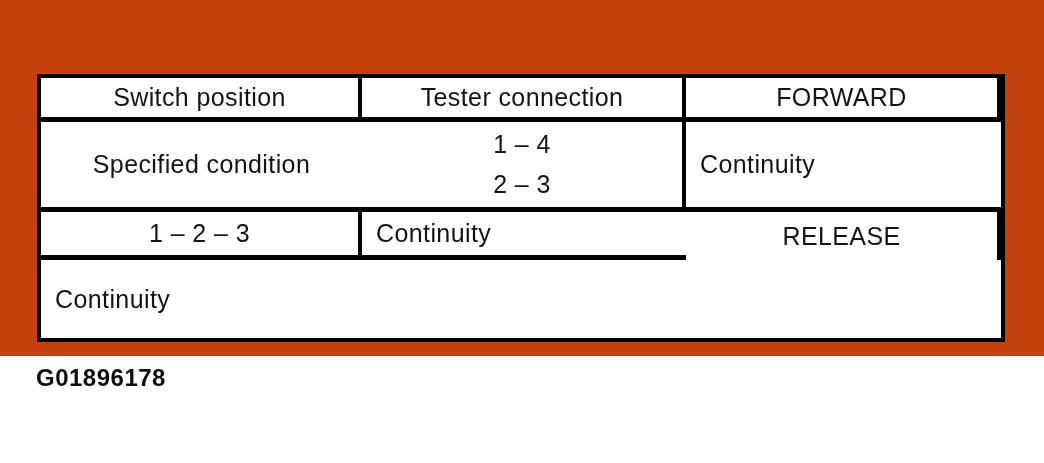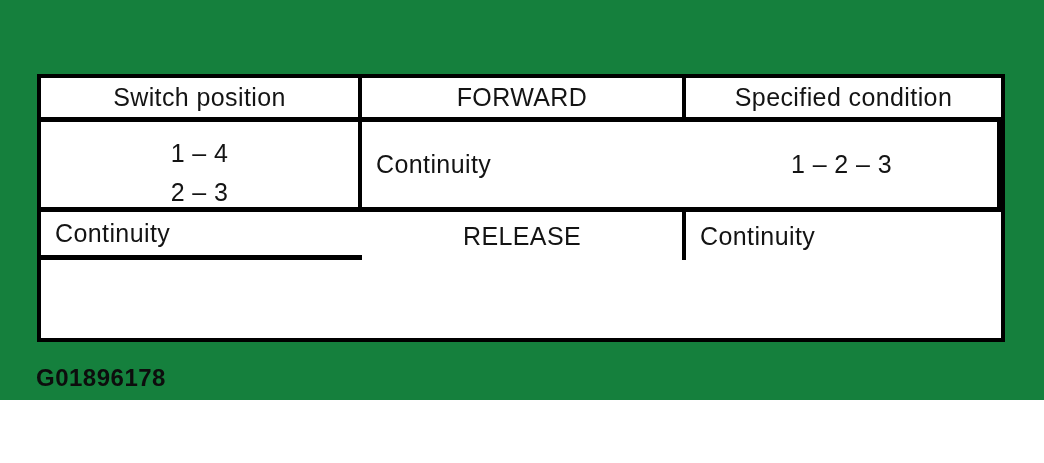--- a/index.html
+++ b/index.html
@@ -3,21 +3,21 @@
 <meta charset="utf-8">
 <style>
   * { margin: 0; padding: 0; box-sizing: border-box; }
   html, body {
     width: 1044px; height: 463px;
     background: #ffffff;
     font-family: "Liberation Sans", "DejaVu Sans", sans-serif;
     color: #111111;
     overflow: hidden;
   }
-  .page { position: relative; width: 1044px; height: 400px; background: #15803d; }
+  .page { position: relative; width: 1044px; height: 356px; background: #c2410c; }
 
   .spec-table {
     position: absolute;
     left: 37px; top: 74px;
     width: 968px; height: 268px;
     border: 4px solid #000000;
     display: grid;
     grid-template-columns: 321px 324px 1fr;
     grid-template-rows: 44px 90px 48px 1fr;
     background: #ffffff;
@@ -32,21 +32,20 @@
     color: #141414;
   }
   
   .col-0, .col-1 { border-right: 4px solid #000000; }
   .sep-bottom { border-bottom: 5px solid #000000; }
 
   .head { font-size: 25px; }
   .conn-multi {
     flex-direction: column;
     gap: 11px;
-    justify-content: flex-end;
   }
   .cond {
     justify-content: flex-start;
     padding-left: 14px;
   }
 
   .figure-id {
     position: absolute;
     left: 36px; top: 364px;
     font-size: 24px;
@@ -56,20 +55,21 @@
   }
 </style>
 </head>
 <body>
 
 <div class="page">
 
   <div class="spec-table">
 
     <div class="cell head col-0 sep-bottom">Switch position</div>
+    <div class="cell head col-1 sep-bottom">Tester connection</div>
     <div class="cell col-0 sep-bottom">FORWARD</div>
 
     <div class="cell head sep-bottom">Specified condition</div>
     <div class="cell conn-multi col-1 sep-bottom">
       <span>1 – 4</span>
       <span>2 – 3</span>
     </div>
     <div class="cell cond sep-bottom">Continuity</div>
 
     <div class="cell col-1 sep-bottom">

